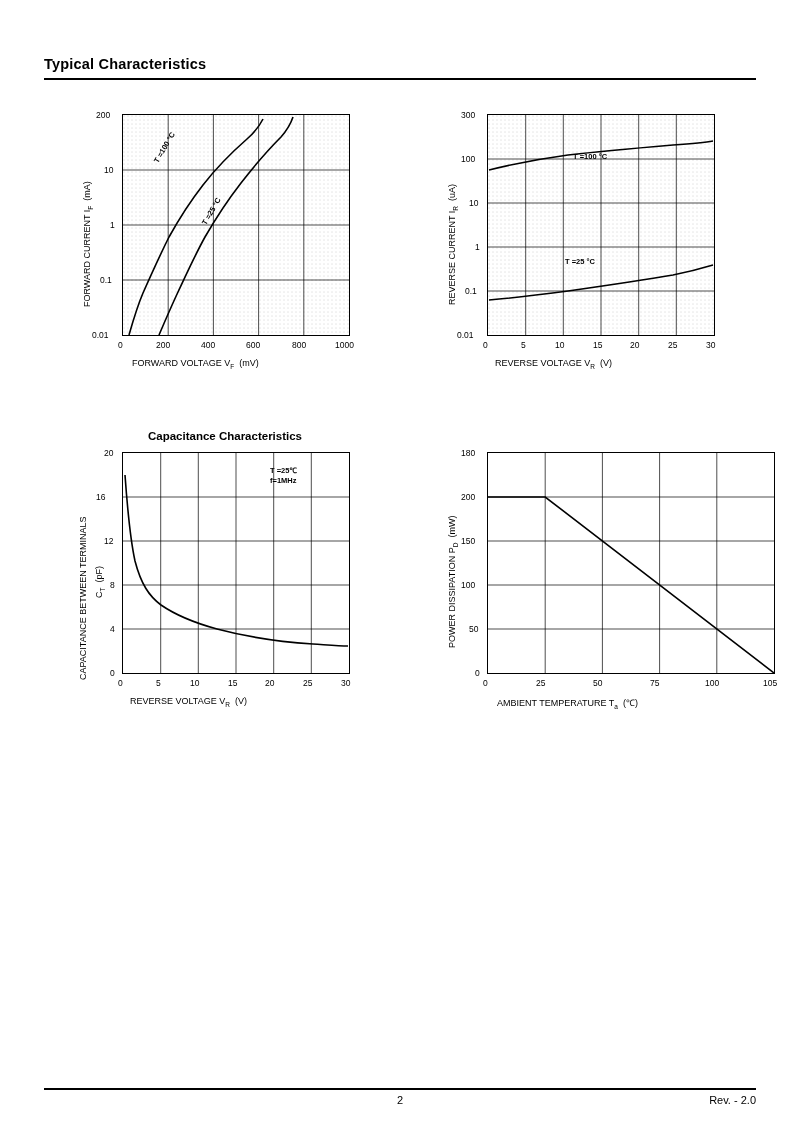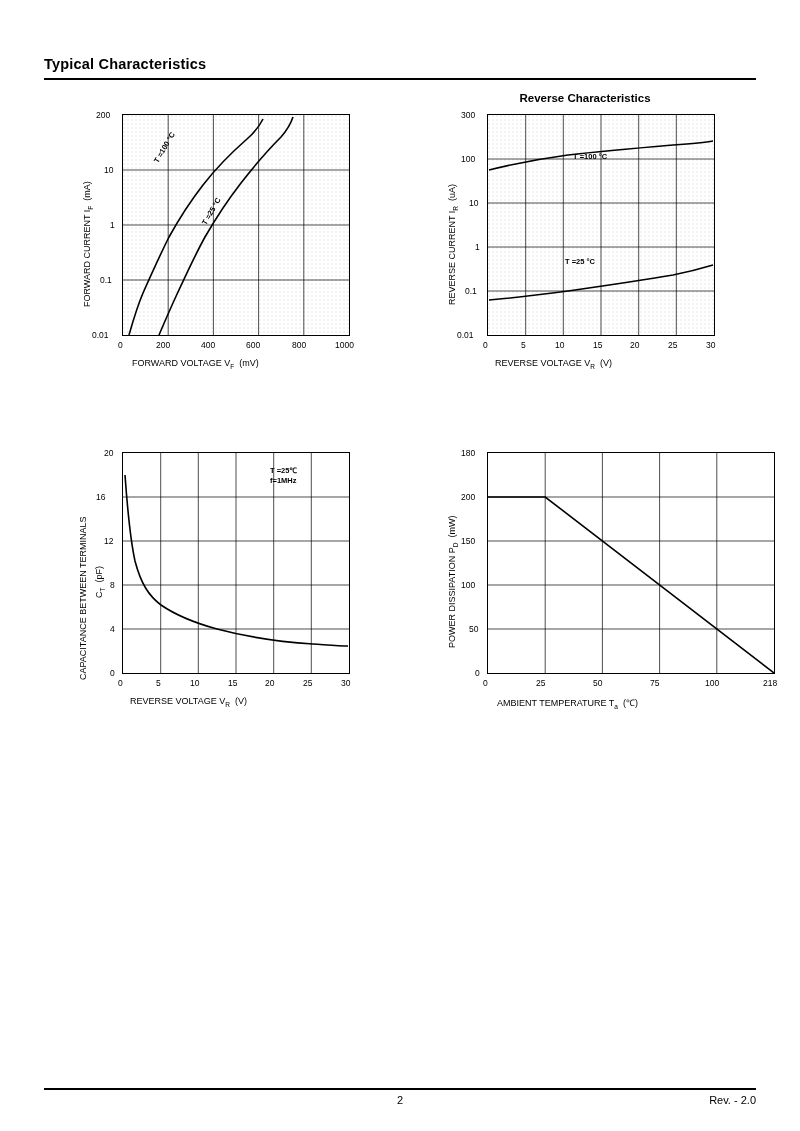--- a/index.html
+++ b/index.html
@@ -155,21 +155,20 @@
 
     <div class="curvelabel" style="left:92px;top:68px;transform:rotate(-60deg);transform-origin:0 0;">
       <span>T  =100 °C</span>
     </div>
     <div class="curvelabel" style="left:140px;top:130px;transform:rotate(-60deg);transform-origin:0 0;">
       <span>T  =25 °C</span>
     </div>
   </div>
 
   <div class="chart" style="left:425px;top:92px;width:320px;height:285px;">
-    <div class="chart-title">Reverse   Characteristics</div>
 
     <div class="plotbox" style="left:62px;top:22px;width:228px;height:222px;">
       <svg width="226" height="220" viewBox="0 0 226 220">
         <defs>
           <pattern id="dots2" width="4" height="4" patternUnits="userSpaceOnUse">
             <circle cx="1" cy="1" r="0.45" fill="#9a9a9a"></circle>
           </pattern>
         </defs>
         <rect x="0" y="0" width="226" height="220" fill="url(#dots2)"></rect>
 
@@ -217,20 +216,21 @@
 
     <div class="curvelabel" style="left:148px;top:60px;">
       <span>T  =100 °C</span>
     </div>
     <div class="curvelabel" style="left:140px;top:165px;">
       <span>T  =25 °C</span>
     </div>
   </div>
 
   <div class="chart" style="left:60px;top:430px;width:330px;height:290px;">
+    <div class="chart-title">Capacitance Characteristics</div>
 
     <div class="plotbox" style="left:62px;top:22px;width:228px;height:222px;">
       <svg width="226" height="220" viewBox="0 0 226 220">
         <g stroke="#000" stroke-width="0.7">
           <line x1="0" y1="176" x2="226" y2="176"></line>
           <line x1="0" y1="132" x2="226" y2="132"></line>
           <line x1="0" y1="88" x2="226" y2="88"></line>
           <line x1="0" y1="44" x2="226" y2="44"></line>
         </g>
         <g stroke="#000" stroke-width="0.7">
@@ -300,21 +300,21 @@
     <div class="axlabel" style="left:36px;top:106px;">150</div>
     <div class="axlabel" style="left:36px;top:150px;">100</div>
     <div class="axlabel" style="left:44px;top:194px;">50</div>
     <div class="axlabel" style="left:50px;top:238px;">0</div>
 
     <div class="axlabel" style="left:58px;top:248px;">0</div>
     <div class="axlabel" style="left:111px;top:248px;">25</div>
     <div class="axlabel" style="left:168px;top:248px;">50</div>
     <div class="axlabel" style="left:225px;top:248px;">75</div>
     <div class="axlabel" style="left:280px;top:248px;">100</div>
-    <div class="axlabel" style="left:338px;top:248px;">218</div>
+    <div class="axlabel" style="left:338px;top:248px;">105</div>
 
     <div class="xtitle" style="left:72px;top:266px;">
       <span>AMBIENT TEMPERATURE   T</span><span class="sub">a</span>&nbsp;&nbsp;<span>(℃)</span>
     </div>
     <div class="ytitle" style="left:22px;top:218px;">
       <span>POWER DISSIPATION   P</span><span class="sub">D</span>&nbsp;&nbsp;<span>(mW)</span>
     </div>
   </div>
 
   <div class="footer-rule"></div>

